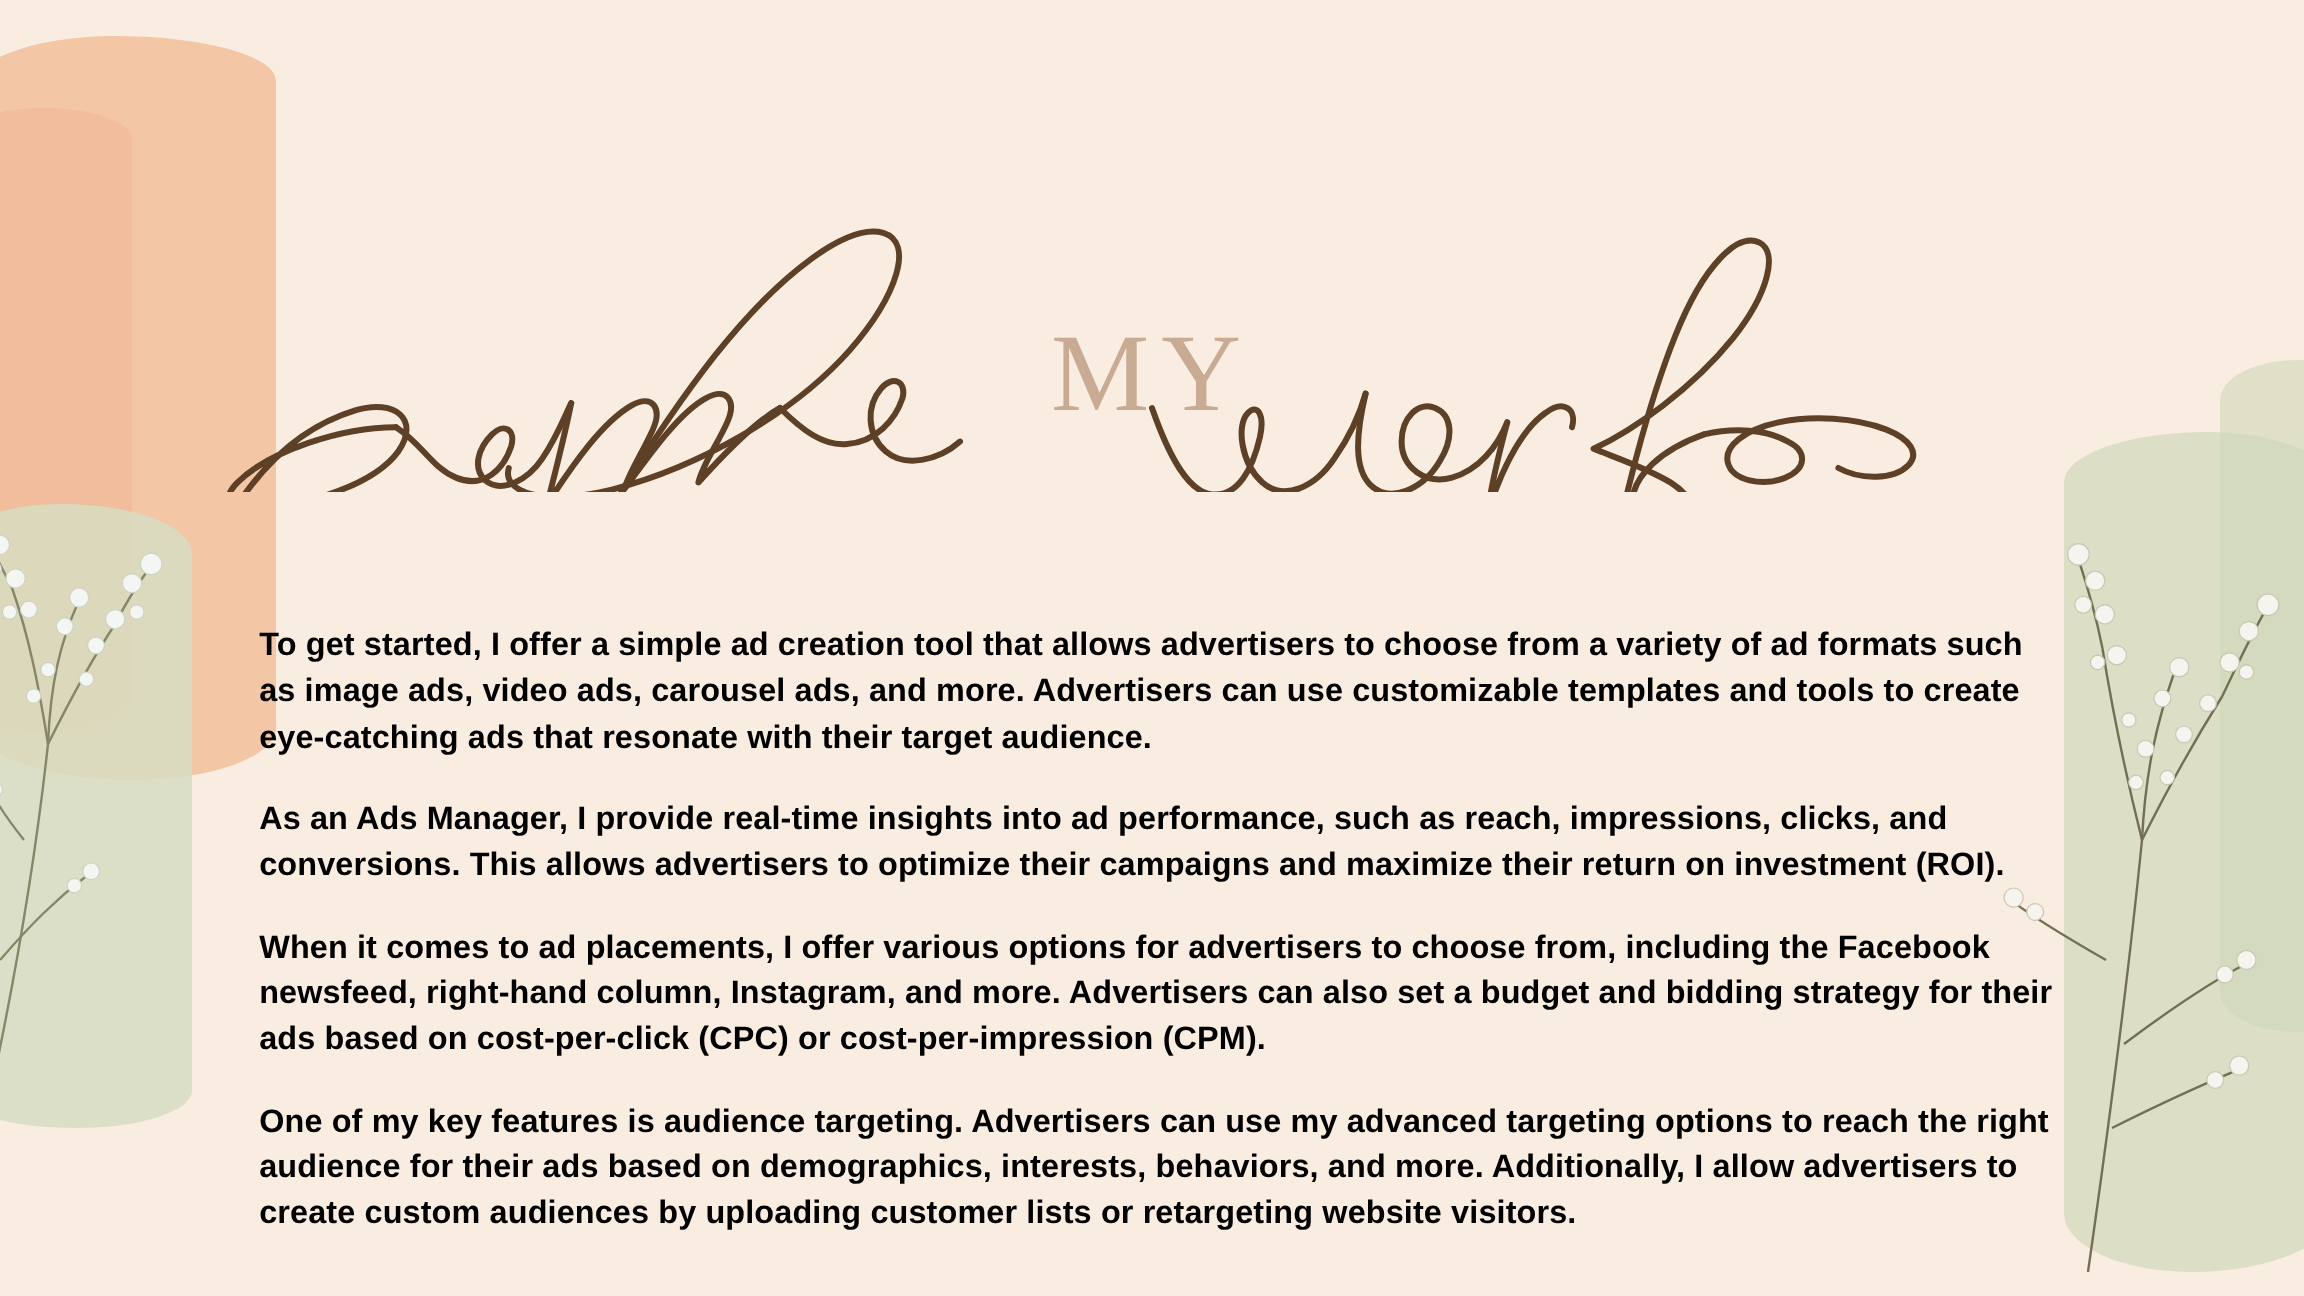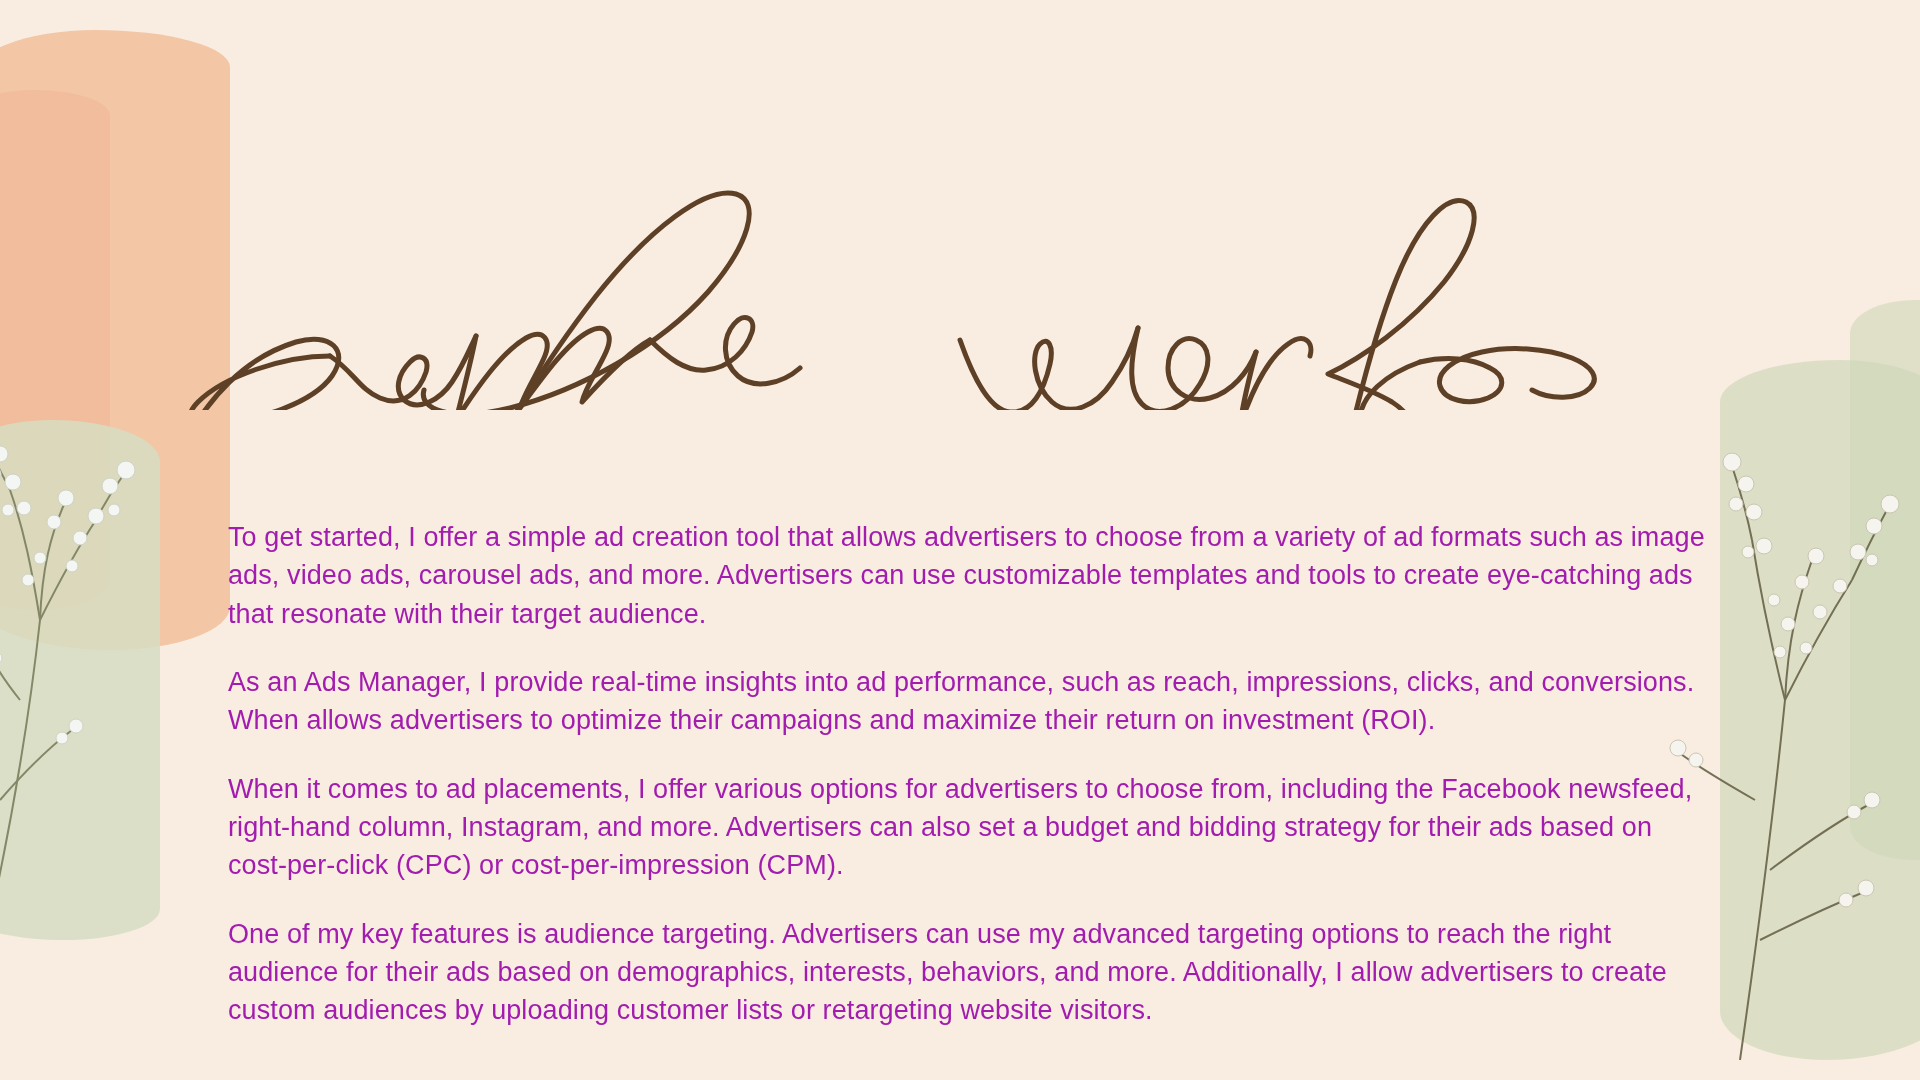--- a/index.html
+++ b/index.html
@@ -125,25 +125,26 @@
   }
 
   
   .body-copy {
     position: absolute;
     left: 212px;
     top: 518px;
     width: 1500px;
   }
   .body-copy p {
-    margin: 0 0 30px 16px;
+    margin: 0 0 30px 4px;
     font-size: 27px;
     line-height: 1.42;
-    color: #a21caf;
+    color: #000000;
     letter-spacing: .1px;
+    font-weight: bold;
   }
   .body-copy p:last-child { margin-bottom: 0; }
 </style>
 </head>
 <body>
 
 <div class="slide">
 
   <div class="brush brush-peach-left"></div>
   <div class="brush brush-peach-left2"></div>
@@ -224,20 +225,21 @@
           <circle cx="234" cy="412" r="7"></circle>
         <circle cx="246" cy="488" r="8"></circle>
           <circle cx="226" cy="500" r="7"></circle>
         <circle cx="58" cy="348" r="8"></circle>
           <circle cx="76" cy="360" r="7"></circle>
       </g>
     </svg>
   </div>
 
   <div class="heading-wrap">
+    <div class="heading-my">MY</div>
     <div class="heading-script">
       <svg viewBox="0 0 1920 320" preserveAspectRatio="none" xmlns="http://www.w3.org/2000/svg">
 
         <g fill="none" stroke="#5d4026" stroke-width="5" stroke-linecap="round" stroke-linejoin="round">
           <path d="M186 350 C214 300 250 266 296 252 C330 242 350 260 332 286 C312 314 258 330 216 334 C190 336 184 326 198 312 C224 286 284 266 330 266"></path>
           <path d="M330 266 C352 280 360 300 380 308 C404 318 420 300 426 282 C430 268 420 262 410 272 C398 284 394 300 404 310 C418 322 440 310 452 292 C464 274 470 258 476 246"></path>
           <path d="M476 246 C470 276 462 306 456 330 C478 296 502 262 526 248 C544 238 552 250 544 268 C536 286 524 304 520 318 C542 288 566 254 588 242 C606 232 614 244 606 262 C598 280 586 296 582 312 C600 292 628 262 650 250"></path>
           <path d="M430 480 C470 400 530 290 596 206 C650 138 706 96 736 104 C762 112 748 156 708 202 C660 256 580 300 510 318 C452 332 418 320 424 300"></path>
           <path d="M650 250 C668 268 686 282 706 280 C730 278 746 260 752 242 C756 228 744 222 734 234 C722 248 722 272 738 286 C754 300 782 294 800 278"></path>
         </g>
@@ -248,18 +250,18 @@
           <path d="M1256 262 C1248 292 1242 318 1240 336 C1252 300 1268 268 1288 254 C1304 242 1314 252 1310 266"></path>
           <path d="M1340 390 C1354 326 1372 250 1396 190 C1420 130 1448 104 1466 112 C1482 120 1474 154 1444 192 C1410 234 1362 268 1328 284 C1348 292 1372 300 1392 312 C1414 326 1420 348 1402 358 C1384 368 1360 352 1360 330 C1360 306 1386 284 1420 272"></path>
           <path d="M1420 272 C1446 266 1472 268 1490 278 C1506 286 1506 300 1488 308 C1468 316 1444 310 1440 296 C1436 282 1454 268 1482 262 C1510 256 1546 258 1572 268 C1592 276 1600 288 1590 298 C1578 310 1550 310 1532 300"></path>
         </g>
       </svg>
     </div>
   </div>
 
   <div class="body-copy">
     <p>To get started, I offer a simple ad creation tool that allows advertisers to choose from a variety of ad formats such as image ads, video ads, carousel ads, and more. Advertisers can use customizable templates and tools to create eye-catching ads that resonate with their target audience.</p>
-    <p>As an Ads Manager, I provide real-time insights into ad performance, such as reach, impressions, clicks, and conversions. When allows advertisers to optimize their campaigns and maximize their return on investment (ROI).</p>
+    <p>As an Ads Manager, I provide real-time insights into ad performance, such as reach, impressions, clicks, and conversions. This allows advertisers to optimize their campaigns and maximize their return on investment (ROI).</p>
     <p>When it comes to ad placements, I offer various options for advertisers to choose from, including the Facebook newsfeed, right-hand column, Instagram, and more. Advertisers can also set a budget and bidding strategy for their ads based on cost-per-click (CPC) or cost-per-impression (CPM).</p>
     <p> One of my key features is audience targeting. Advertisers can use my advanced targeting options to reach the right audience for their ads based on demographics, interests, behaviors, and more. Additionally, I allow advertisers to create custom audiences by uploading customer lists or retargeting website visitors.</p>
   </div>
 
 </div>
 
 </body></html>

